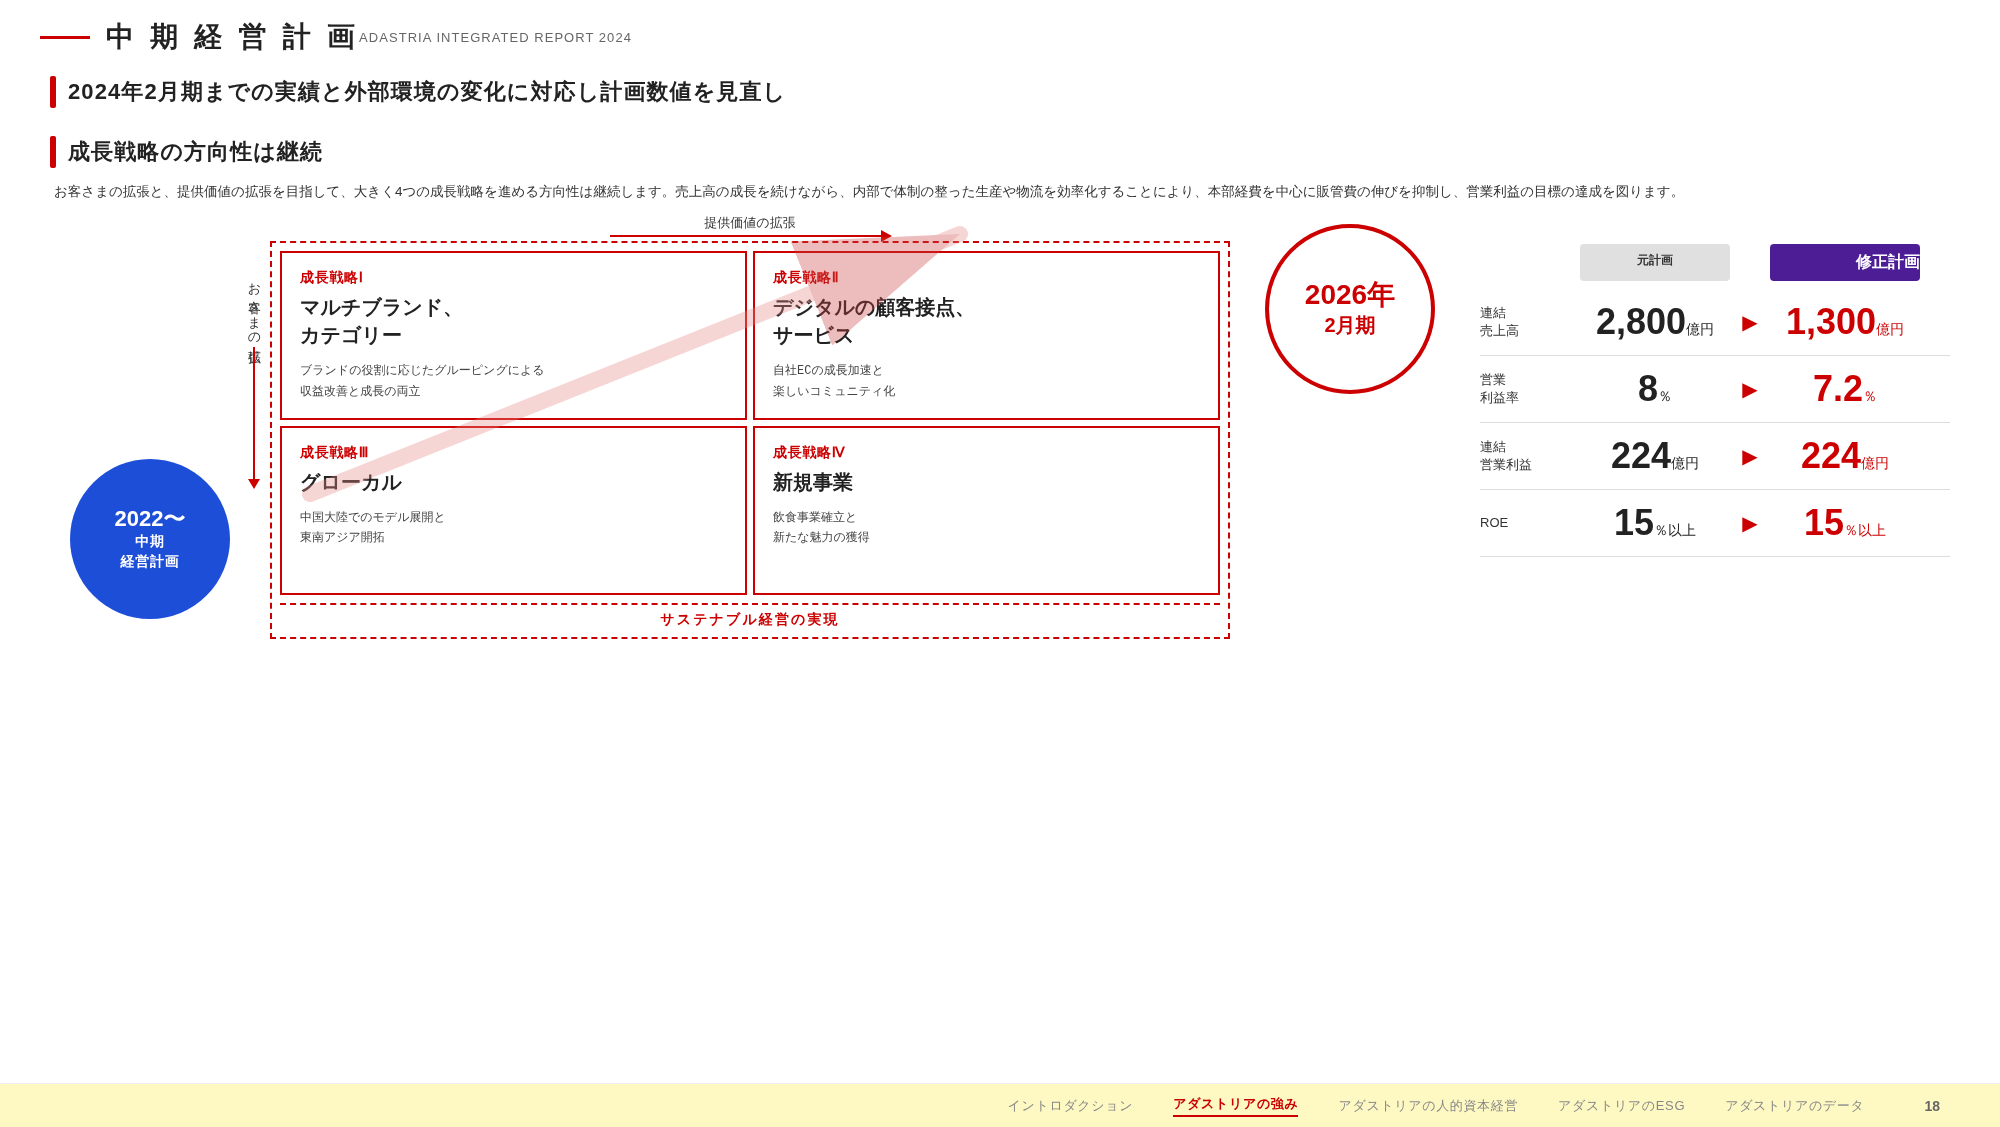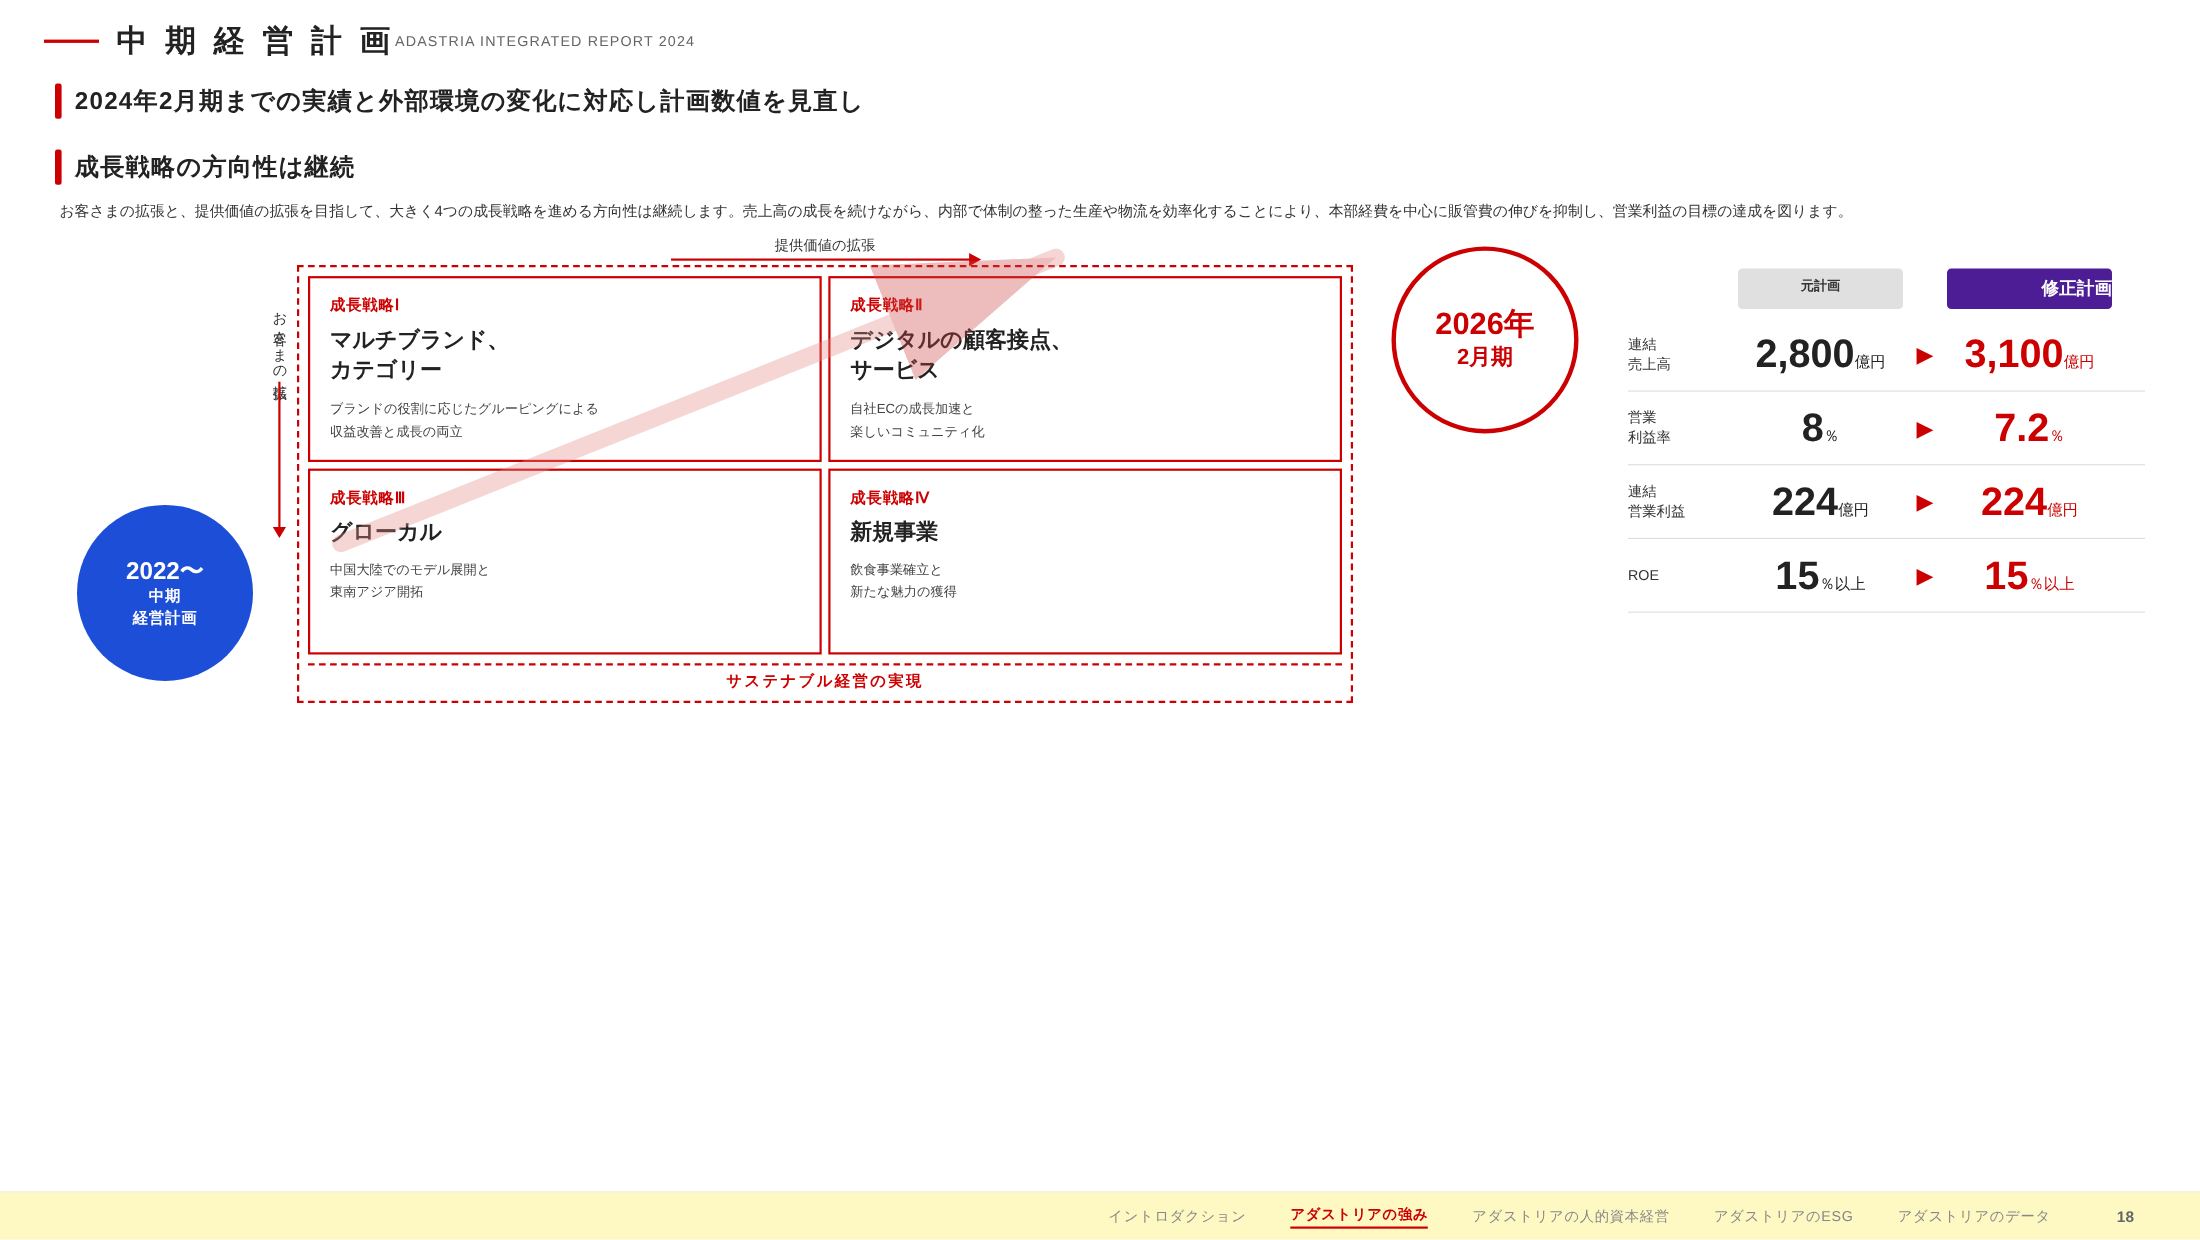--- a/index.html
+++ b/index.html
@@ -129,20 +129,21 @@
     .strategy-area {
       flex: 1;
       position: relative;
       padding: 0 20px;
     }
 
     .grid-wrapper {
       border: 2px dashed #cc0000;
       padding: 8px;
       position: relative;
+      font-family: Liberation Mono, monospace;
     }
 
     .strategy-grid {
       display: grid;
       grid-template-columns: 1fr 1fr;
       grid-template-rows: 1fr 1fr;
       gap: 6px;
     }
 
     .strategy-cell {
@@ -444,21 +445,21 @@
 
       <div class="data-rows">
 
         <div class="data-row">
           <div class="data-row-label">連結<br>売上高</div>
           <div class="data-row-orig">
             <span class="data-big">2,800</span><span class="data-unit">億円</span>
           </div>
           <div class="data-row-arrow">▶</div>
           <div class="data-row-revised">
-            <span class="data-big-red">3,100</span><span class="data-unit-red">億円</span>
+            <span class="data-big-red">1,300</span><span class="data-unit-red">億円</span>
           </div>
         </div>
 
         <div class="data-row">
           <div class="data-row-label">営業<br>利益率</div>
           <div class="data-row-orig">
             <span class="data-big">8</span><span class="data-unit">％</span>
           </div>
           <div class="data-row-arrow">▶</div>
           <div class="data-row-revised">

